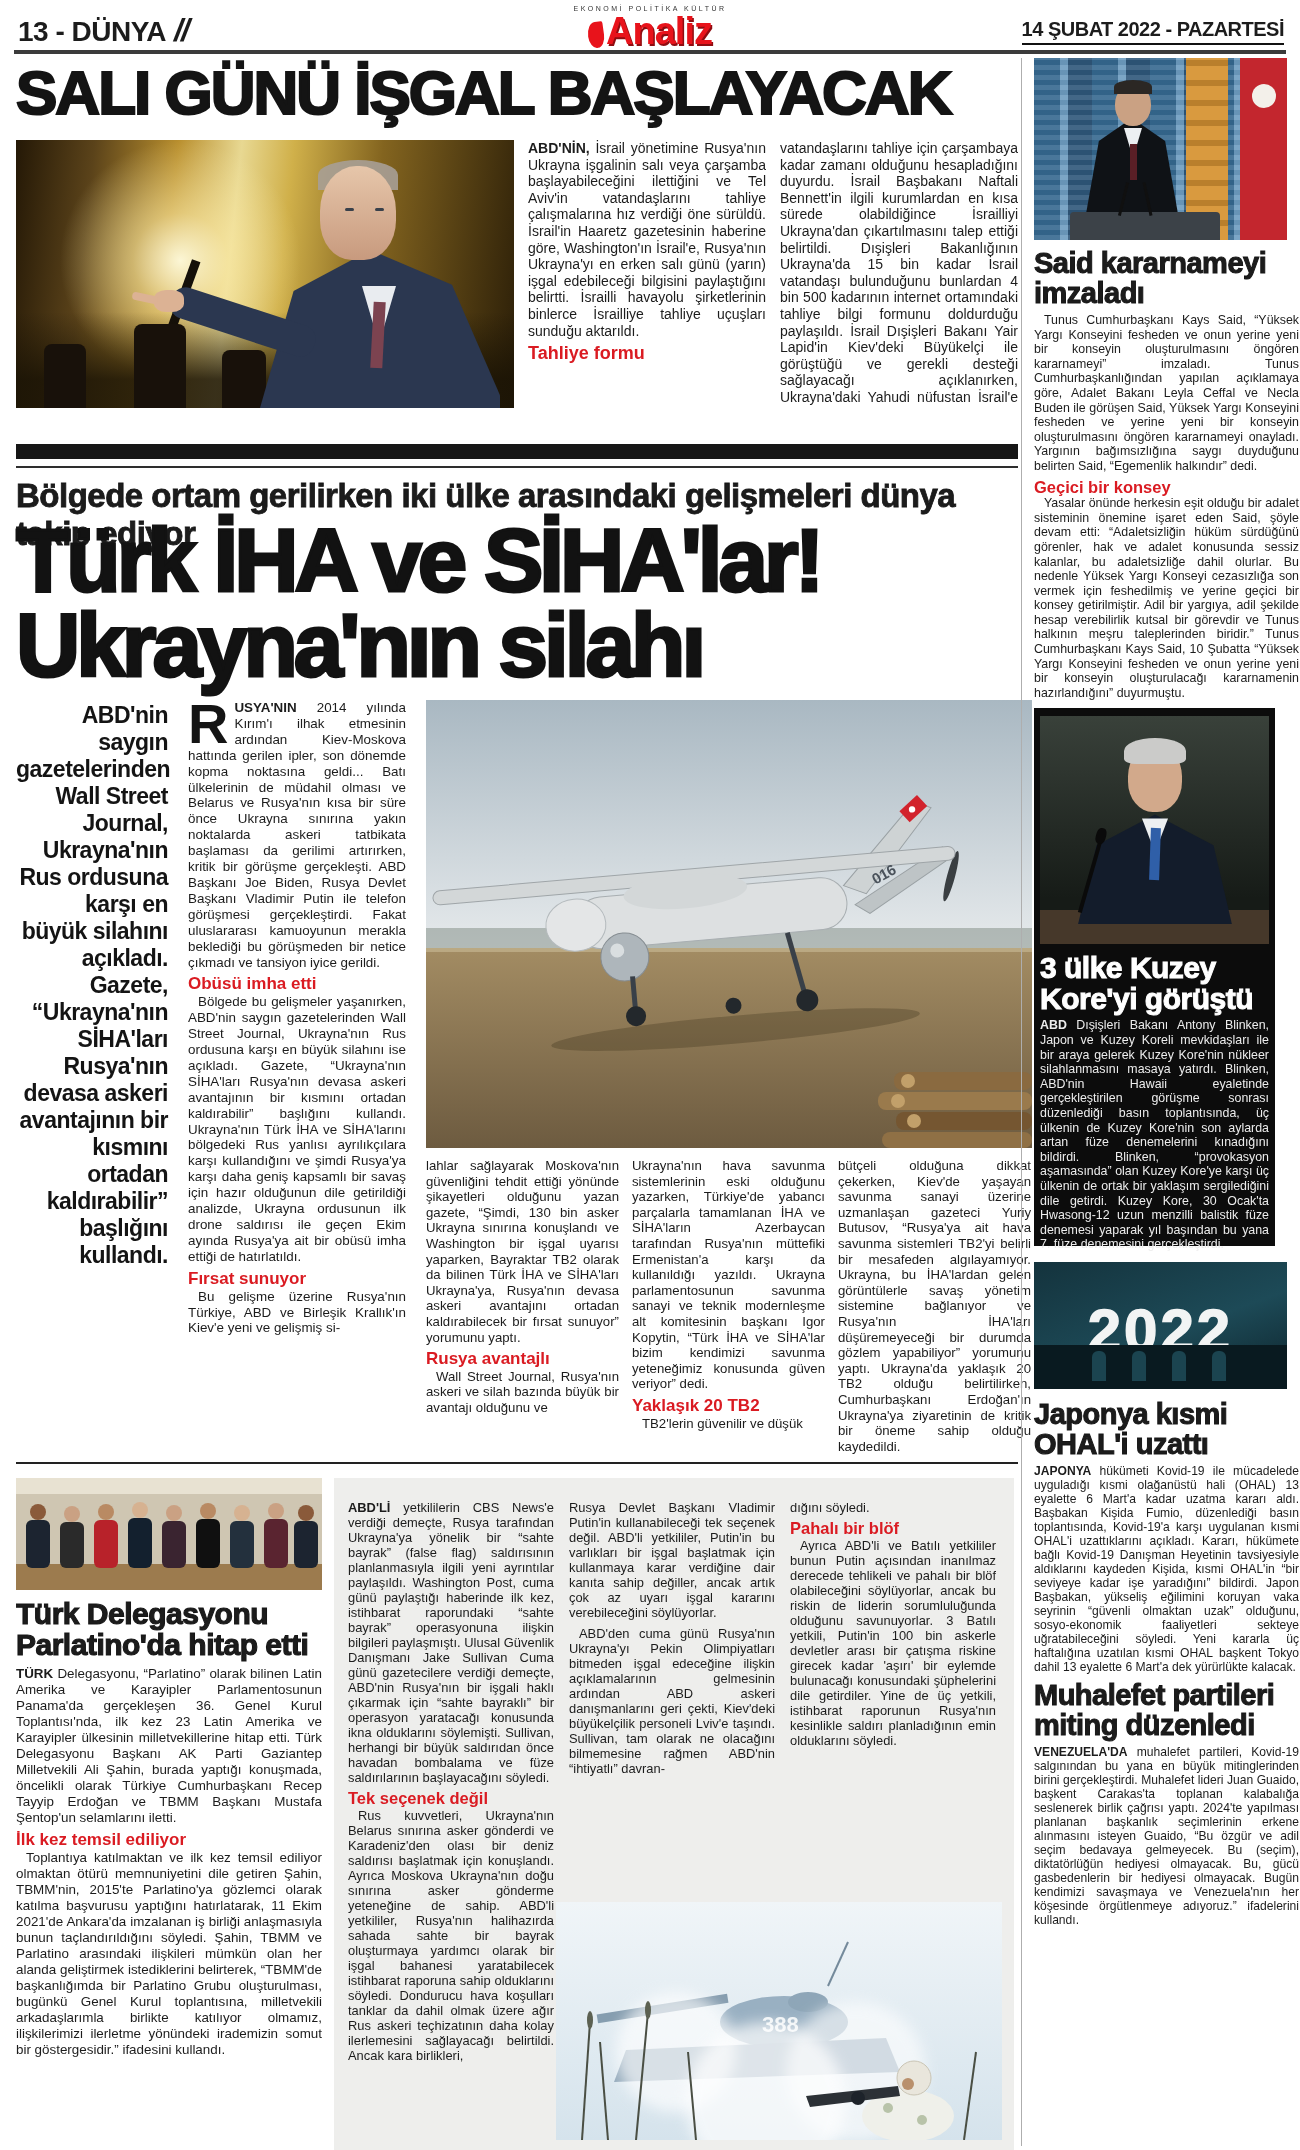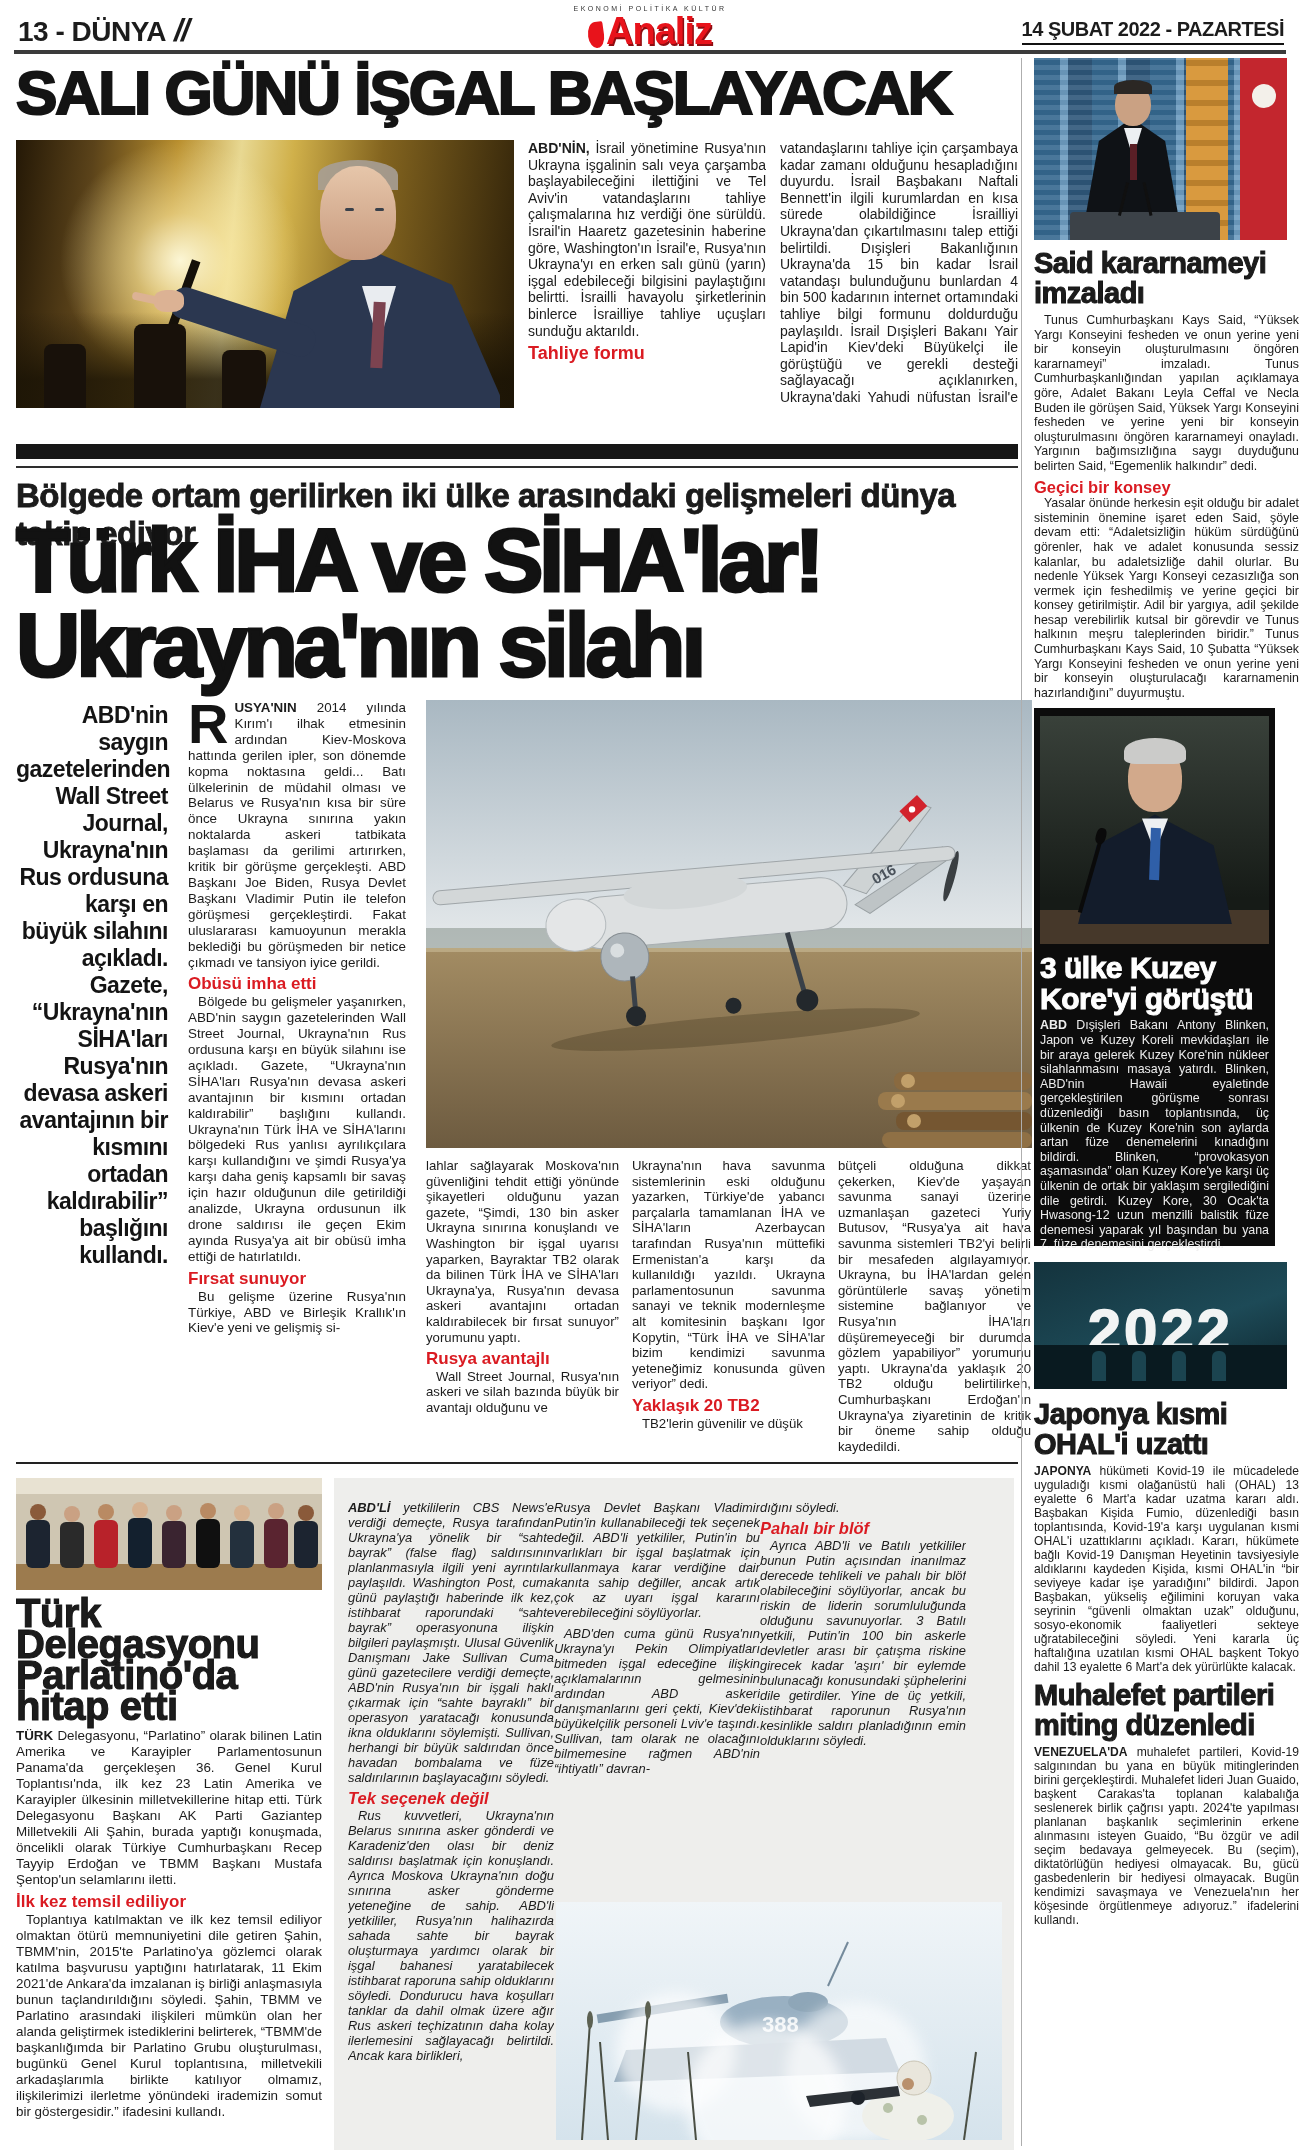--- a/index.html
+++ b/index.html
@@ -73,31 +73,31 @@
   .mb-sub { font-size:17px; margin:5px 0 2px 0; }
   .dropcap { float:left; font-size:56px; line-height:44px; font-weight:bold; margin:2px 6px 0 0; color:#141414; }
   .mb-right { width:606px; flex:none; }
   .drone { width:606px; height:448px; }
   .mb-row { display:flex; gap:13px; margin-top:10px; }
   .mb-c { width:193px; height:296px; overflow:hidden; font-size:13.2px; line-height:15.6px; }
   
   .bottom-rule { position:absolute; left:16px; top:1462px; width:1002px; height:2px; background:#222; }
   
   .bl { position:absolute; left:16px; top:1478px; width:306px; height:672px; overflow:hidden; }
-  .bl-head { font-size:40px; line-height:31px; font-weight:bold; letter-spacing:-0.5px;
+  .bl-head { font-size:30px; line-height:31px; font-weight:bold; letter-spacing:-0.5px;
              -webkit-text-stroke:1.1px #161616; margin:8px 0 6px 0; }
   .bl-body { font-size:13.4px; line-height:16px; }
   .bl-sub { font-size:17px; margin:5px 0 2px 0; }
   .delegation { width:306px; height:112px; }
   
   .bm { position:absolute; left:334px; top:1478px; width:680px; height:672px; background:#eeeeec;
         box-sizing:border-box; padding:10px 14px; }
   .bm-head { font-size:55px; line-height:55px; letter-spacing:-2px; -webkit-text-stroke:2.2px #141414;
              font-weight:bold; color:#141414; }
-  .bm-row { display:flex; margin-top:12px;font-style:italic; }
+  .bm-row { display:flex; gap:15px; margin-top:12px; }
   .bm-c { width:206px; height:570px; overflow:hidden; font-size:12.9px; line-height:15px; }
   .bm-sub { font-size:16.5px; margin:5px 0 2px 0; }
   .tank { position:absolute; right:12px; bottom:10px; width:446px; height:238px; background:#eef4f7; }
   
   .rail { position:absolute; left:1021px; top:58px; width:265px; height:2088px;
           border-left:1px solid #aeaeae; padding-left:12px; overflow:hidden; }
   .rail h2 { margin:0; font-size:29px; line-height:30px; font-weight:bold; letter-spacing:-0.5px;
              -webkit-text-stroke:1px #161616; }
   .rail-body { font-size:12.4px; line-height:14.6px; }
   .r-sub { font-size:16.5px; margin:5px 0 2px 0; }

